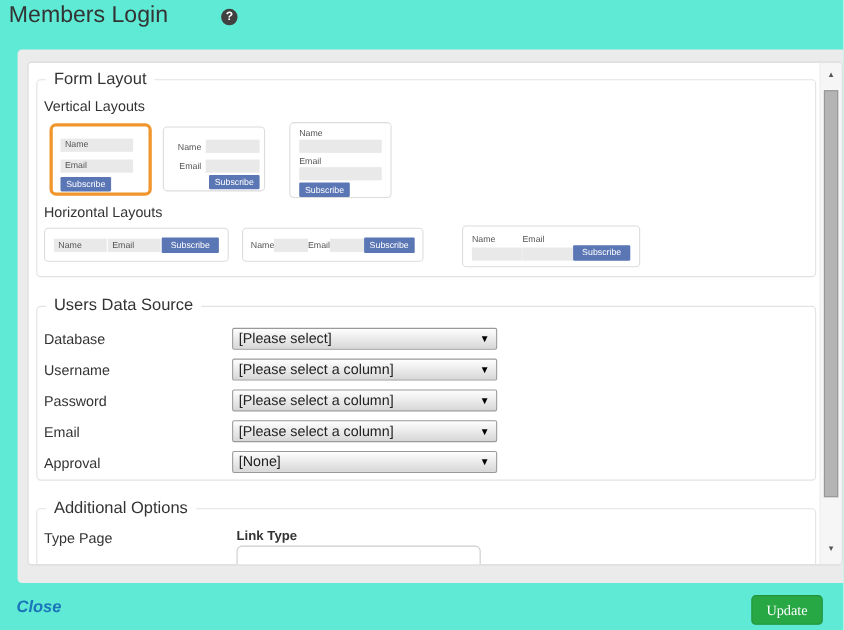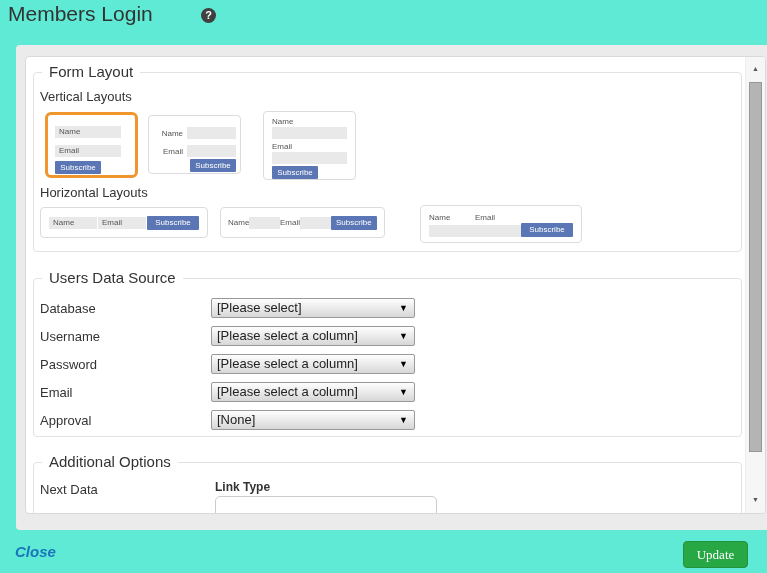--- a/index.html
+++ b/index.html
@@ -69,21 +69,21 @@
   .hcard1 .mbtn { width:52px; height:14px; line-height:14px; }
   .hcard2 .mbar { width:33px; }
   .hcard2 .mbtn { width:50px; height:14px; line-height:14px; }
   .hcard3 .col { display:flex; flex-direction:column; gap:2px; }
   .hcard3 .mbar { width:46px; }
   .hcard3 .mbtn { width:52px; height:14px; line-height:14px; }
 
   
   .ds-label { position:absolute; left:14px; font-size:13px; color:#333; }
   .ds-l0 { top:244px; } .ds-l1 { top:272px; } .ds-l2 { top:300px; } .ds-l3 { top:328px; } .ds-l4 { top:356px; }
-  .sel { position:absolute; left:185px; width:204px; height:20px; border:1px solid #999; border-radius:2px;
+  .sel { position:absolute; left:185px; width:241px; height:20px; border:1px solid #999; border-radius:2px;
          background:linear-gradient(#fefefe,#d7d7d7); cursor:pointer; }
   .sel-0 { top:241px; } .sel-1 { top:269px; } .sel-2 { top:297px; } .sel-3 { top:325px; } .sel-4 { top:353px; }
   .sel .val { position:absolute; left:5px; top:0; line-height:18px; font-size:13px; color:#222; }
   .sel .arr { position:absolute; right:6px; top:0; line-height:18px; font-size:9px; color:#000; }
 
   
   .lbl-nextpage { position:absolute; left:14px; top:425px; font-size:13px; color:#333; }
   .lbl-linktype { position:absolute; left:189px; top:423px; font-size:12px; font-weight:bold; color:#333; }
   .linktype-input { position:absolute; left:189px; top:439px; width:222px; height:36px;
                     border:1px solid #ccc; border-radius:5px; background:#fff; cursor:pointer; }
@@ -198,21 +198,21 @@
 
       <span class="ds-label ds-l4">Approval</span>
       <div class="sel sel-4">
         <span class="val">[None]</span>
         <span class="arr">▼</span>
       </div>
 
       <div class="fs fs-ao">
         <span class="legend">Additional Options</span>
       </div>
-      <span class="lbl-nextpage">Next Data</span>
+      <span class="lbl-nextpage">Type Page</span>
       <span class="lbl-linktype">Link Type</span>
       <div class="linktype-input"></div>
 
       <div class="sbar">
         <div class="sb-up">▲</div>
         <div class="sb-thumb"></div>
         <div class="sb-down">▼</div>
       </div>
 
     </div>

